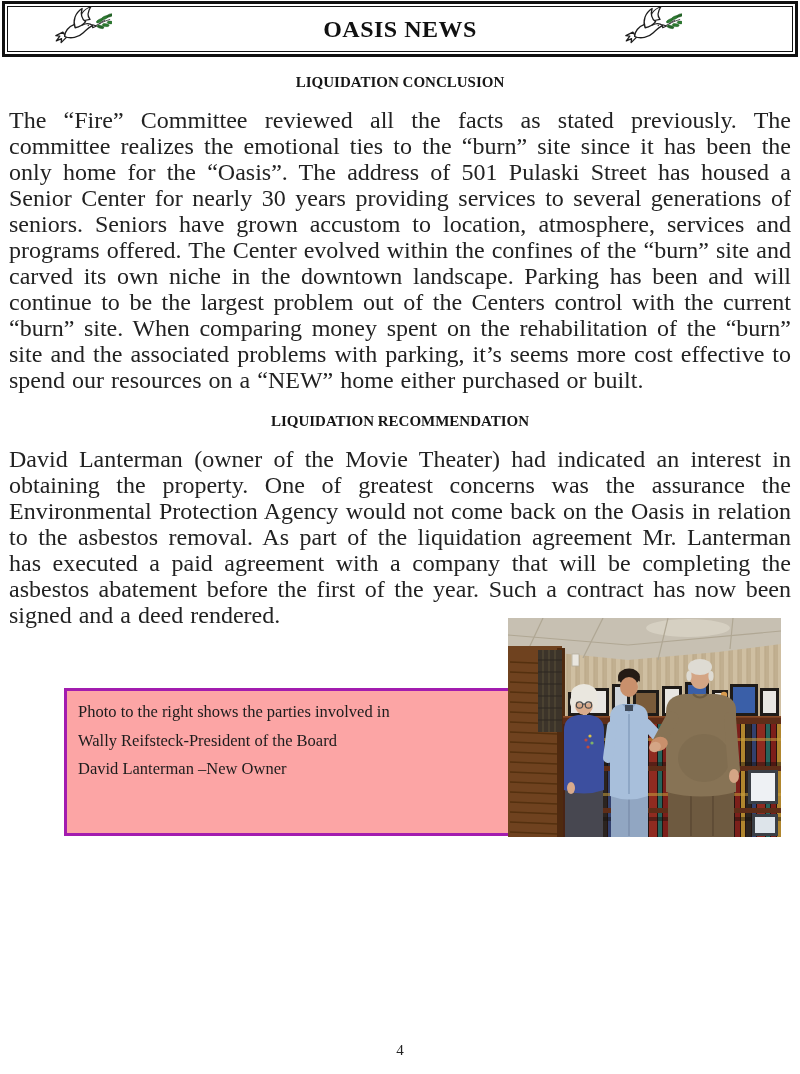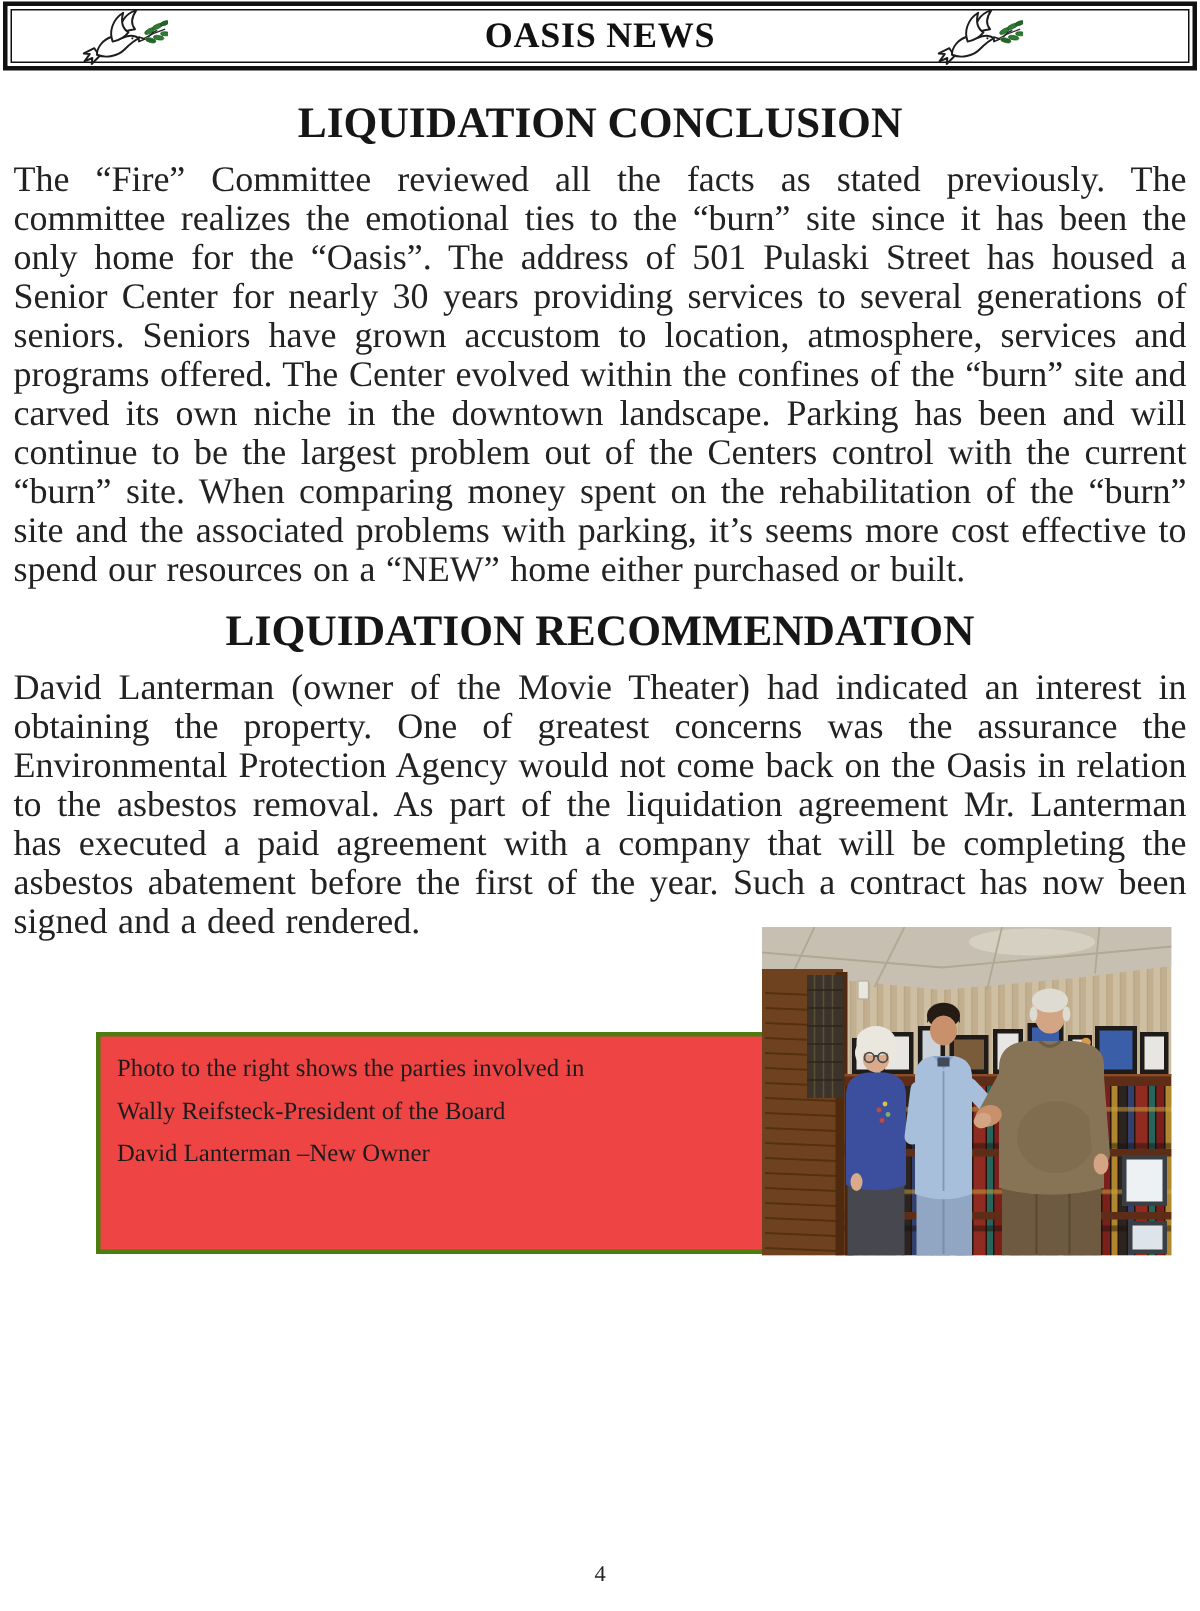--- a/index.html
+++ b/index.html
@@ -6,51 +6,51 @@
   .page{
     position:relative;
     width:800px;height:1074px;
     background:#ffffff;
     font-family:"Liberation Serif", serif;
     color:#1f1f1f;
     overflow:hidden;
   }
   
   .masthead{
-    position:absolute;top:1px;left:2px;width:796px;height:46px;
+    position:absolute;top:1px;left:2px;width:796px;height:56px;
     border:3px solid #111;box-sizing:border-box;padding:2px;background:#fff;
   }
   .masthead-inner{
     border:1px solid #111;width:100%;height:100%;box-sizing:border-box;
     position:relative;display:flex;align-items:center;justify-content:center;
   }
   .masthead-title{
     margin:0;font-size:24px;font-weight:bold;letter-spacing:.5px;color:#111;
   }
   .dove{position:absolute;top:-2px;width:58px;height:42px;}
   .dove svg{width:100%;height:100%;display:block;}
   .dove-left{left:46px;}
   .dove-right{left:616px;}
   
   .content{position:absolute;top:47px;left:0;width:800px;}
   .section-heading{
     margin:22px 0 0 0;text-align:center;
-    font-size:29px;font-weight:bold;color:#161616;line-height:27px;
+    font-size:15px;font-weight:bold;color:#161616;line-height:27px;
   }
   .body-par{
     margin:11px 9px 0 9px;
     font-size:24px;line-height:26px;
     text-align:justify;text-align-last:left;
     word-spacing:1px;color:#222;
   }
   .section-heading.second{margin-top:15px;}
   
   .caption-box{
     position:absolute;left:64px;top:688px;width:476px;height:148px;
-    box-sizing:border-box;border:3px solid #4d7c0f;background:#ef4444;
+    box-sizing:border-box;border:3px solid #a21caf;background:#fca5a5;
     padding:7px 0 0 11px;
   }
   .caption-line{
     font-size:16.5px;line-height:28.5px;color:#1c1c1c;white-space:nowrap;
   }
   
   .photo{
     position:absolute;left:508px;top:618px;width:273px;height:219px;
   }
   .photo svg{display:block;width:273px;height:219px;}

